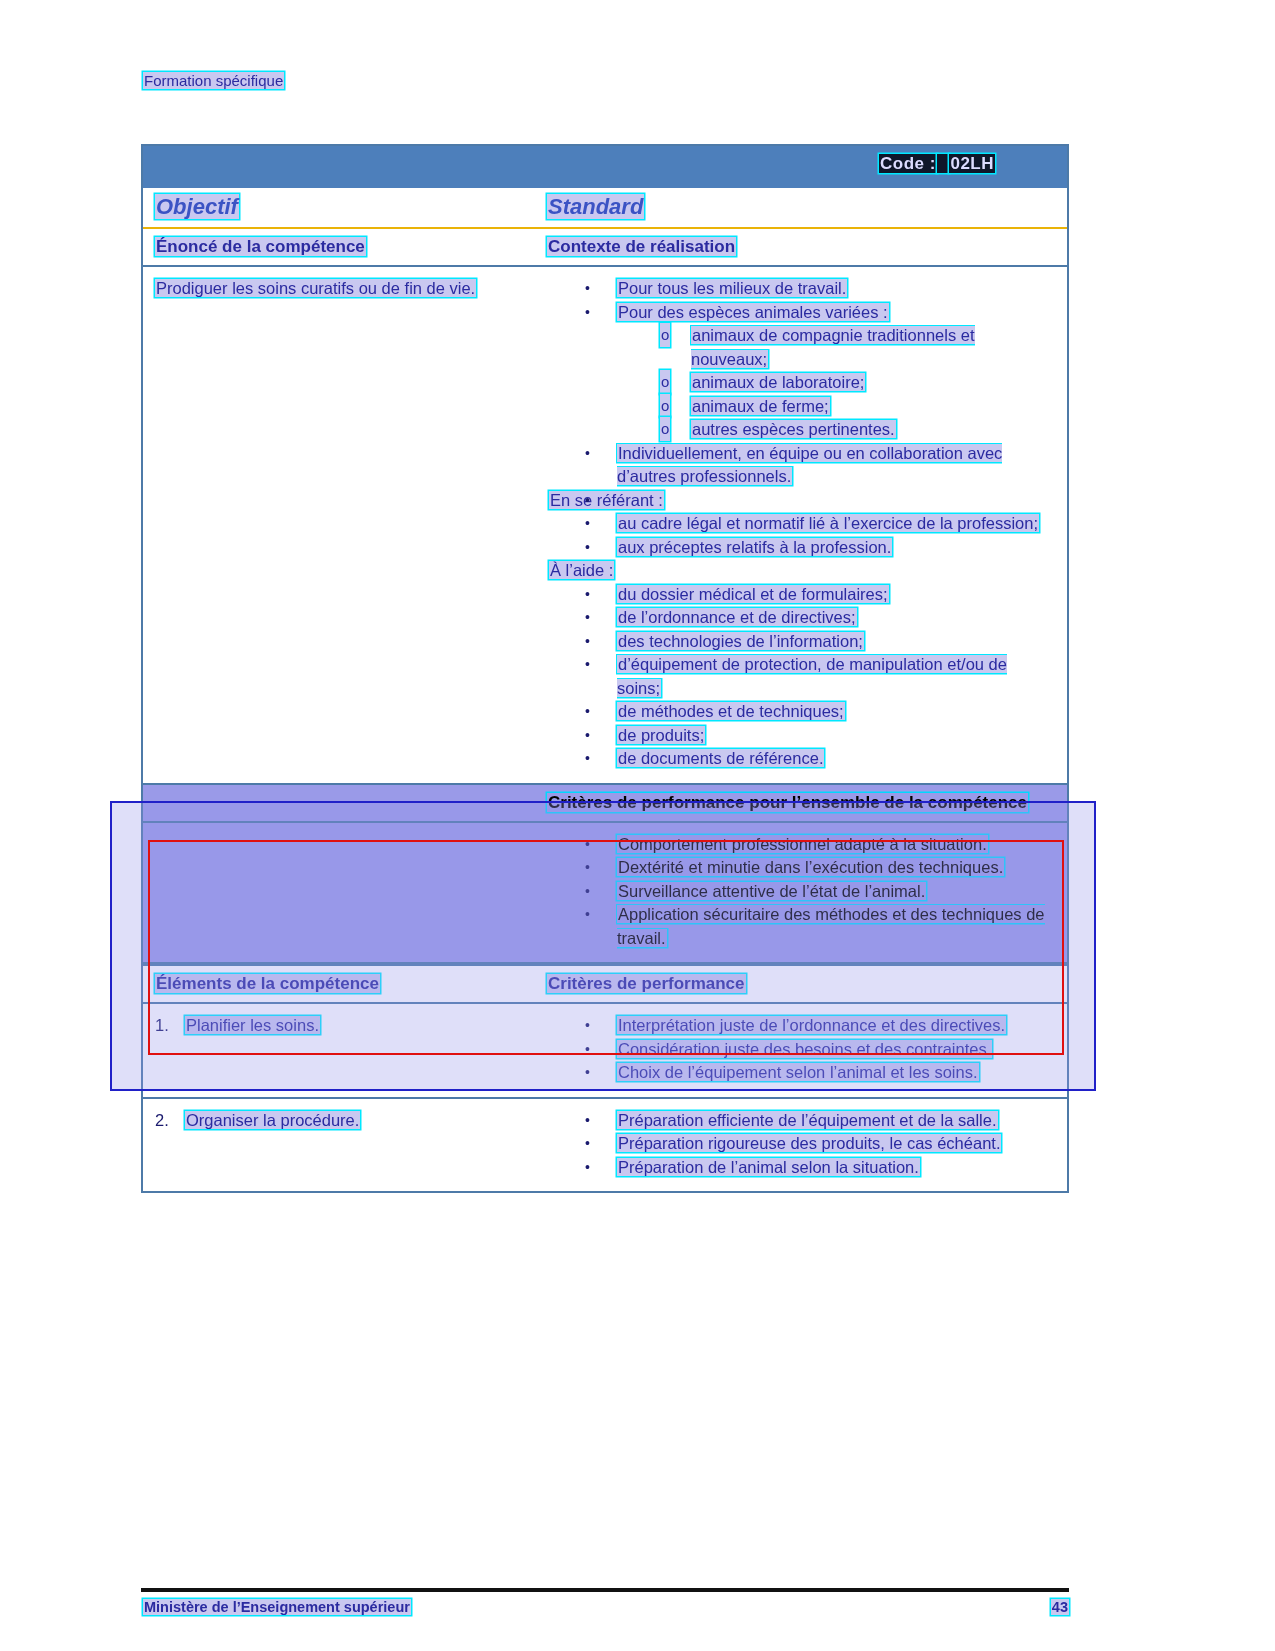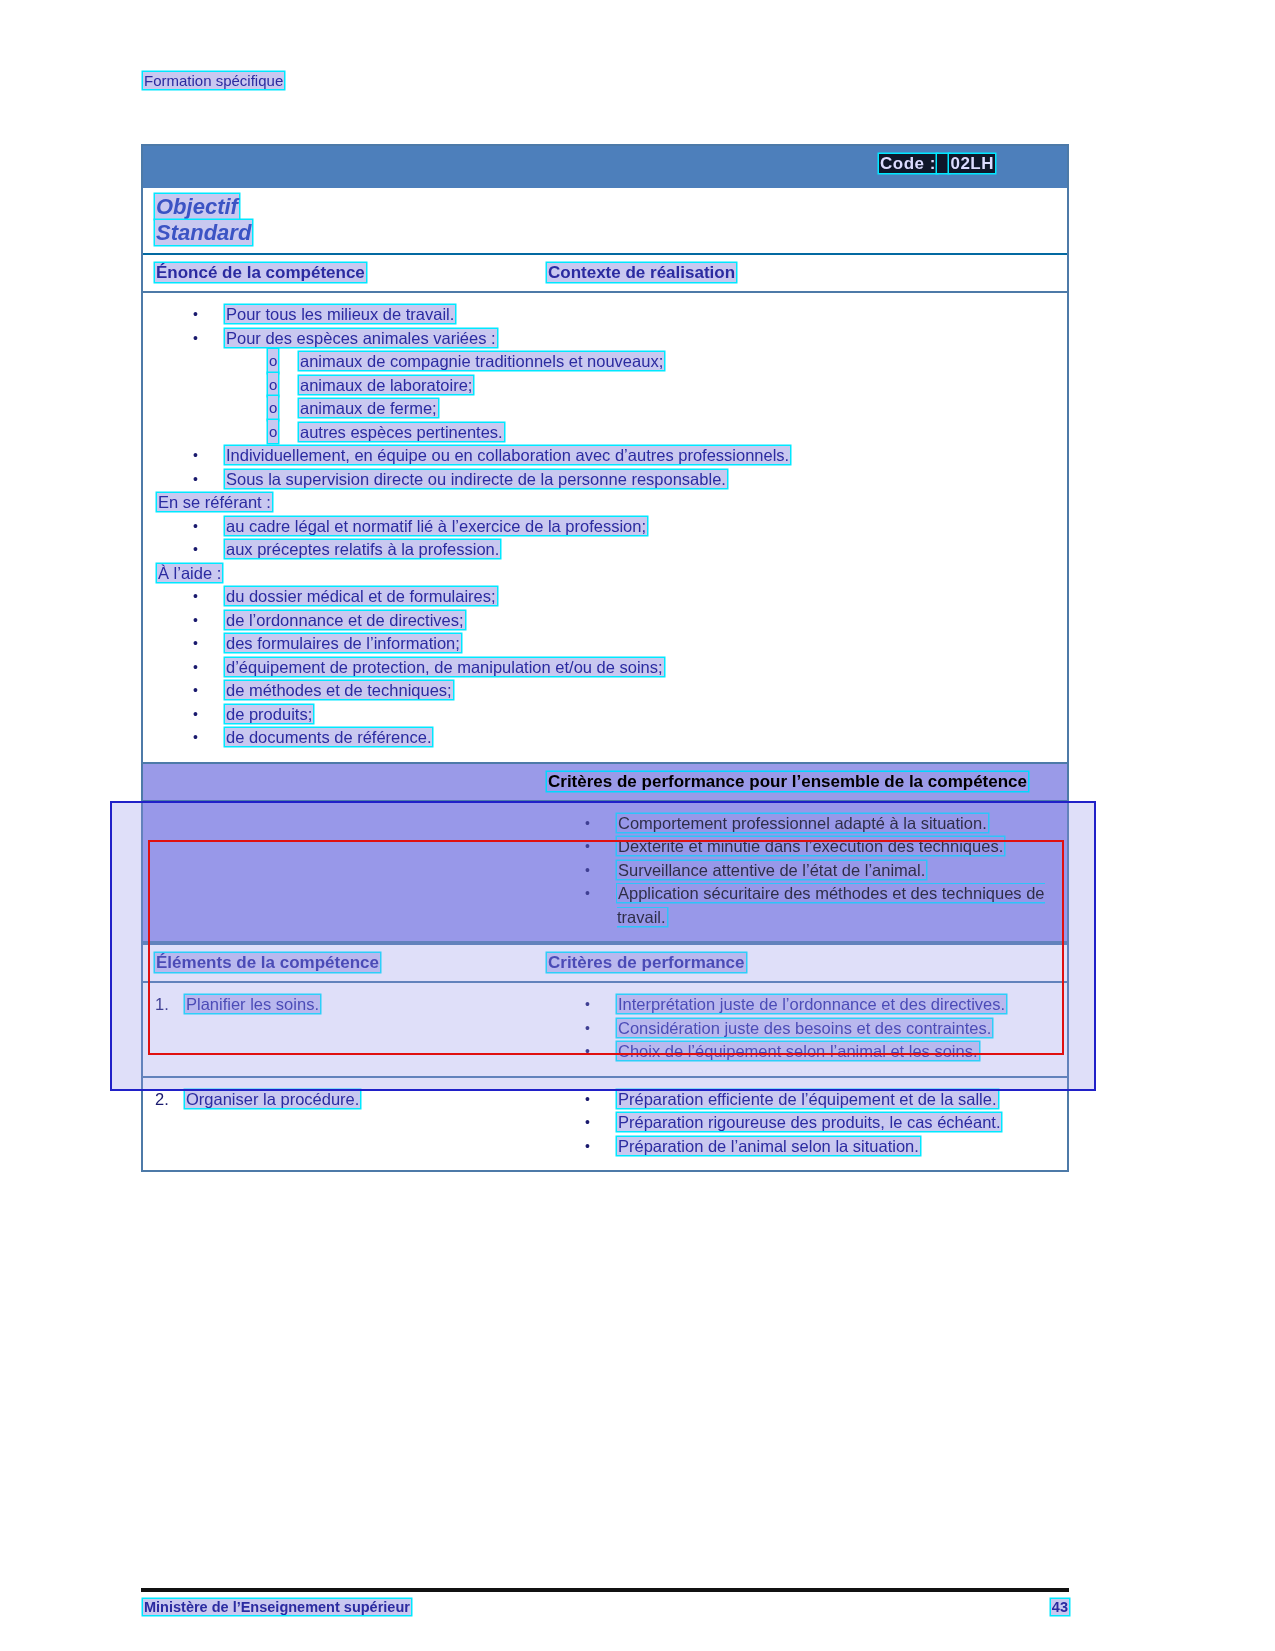--- a/index.html
+++ b/index.html
@@ -73,22 +73,21 @@
   }
   .code-bar .code-text .hl {
     color: #dcdcff;
     background: #0f172a;
     box-shadow: 0 0 0 1.5px #00e8ff;
   }
 
   .obj-std-row {
     display: flex;
     padding: 6px 12px 7px 12px;
-    border-bottom: 2px solid #0369a1;
-    flex-direction: column;
+    border-bottom: 2px solid #eab308;
   }
   .obj-std-row .col-left { width: 392px; }
   .obj-std-row .title {
     font-style: italic;
     font-weight: 700;
     font-size: 22px;
     color: #3b53c4;
   }
 
   .head-row {
@@ -235,20 +234,25 @@
     <div class="head-row">
       <div class="col-left">
         <span class="hl">Énoncé de la compétence</span>
       </div>
       <div class="col-right">
         <span class="hl">Contexte de réalisation</span>
       </div>
     </div>
 
     <div class="body-row">
+      <div class="col-left">
+        <div class="txt">
+          <span class="hl">Prodiguer les soins curatifs ou de fin de vie.</span>
+        </div>
+      </div>
       <div class="col-right">
 
         <ul class="b1">
           <li>
             <span class="marker">•</span>
             <span class="hl">Pour tous les milieux de travail.</span>
           </li>
           <li>
             <span class="marker">•</span>
             <span class="hl">Pour des espèces animales variées :</span>
@@ -274,21 +278,20 @@
           </li>
         </ul>
 
         <ul class="b1">
           <li>
             <span class="marker">•</span>
             <span class="hl">Individuellement, en équipe ou en collaboration avec d’autres professionnels.</span>
           </li>
           <li>
             <span class="marker">•</span>
-            <span class="hl">Sous la supervision directe ou indirecte de la personne responsable.</span>
           </li>
         </ul>
 
         <div class="lead-in">
           <span class="hl">En se référant :</span>
         </div>
 
         <ul class="b1">
           <li>
             <span class="marker">•</span>
@@ -308,21 +311,21 @@
           <li>
             <span class="marker">•</span>
             <span class="hl">du dossier médical et de formulaires;</span>
           </li>
           <li>
             <span class="marker">•</span>
             <span class="hl">de l’ordonnance et de directives;</span>
           </li>
           <li>
             <span class="marker">•</span>
-            <span class="hl">des formulaires de l’information;</span>
+            <span class="hl">des technologies de l’information;</span>
           </li>
           <li>
             <span class="marker">•</span>
             <span class="hl">d’équipement de protection, de manipulation et/ou de soins;</span>
           </li>
           <li>
             <span class="marker">•</span>
             <span class="hl">de méthodes et de techniques;</span>
           </li>
           <li>

